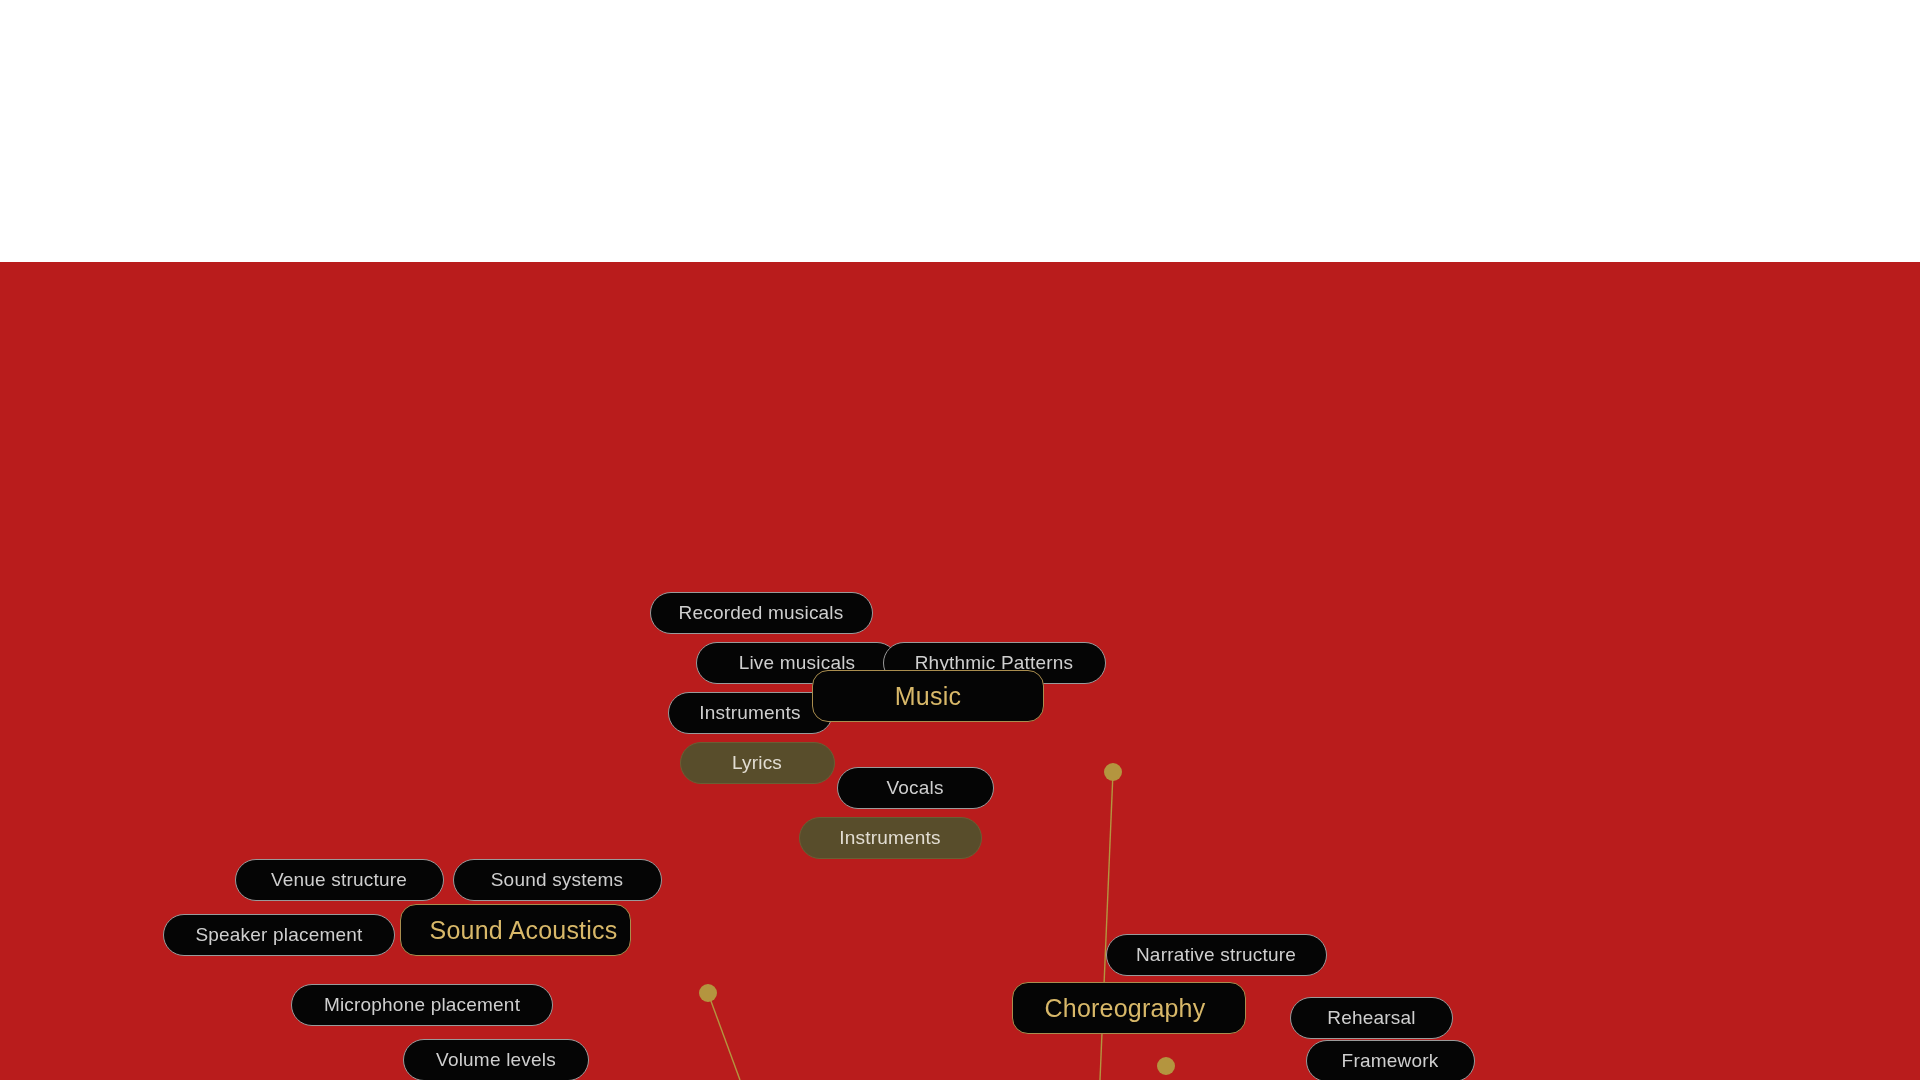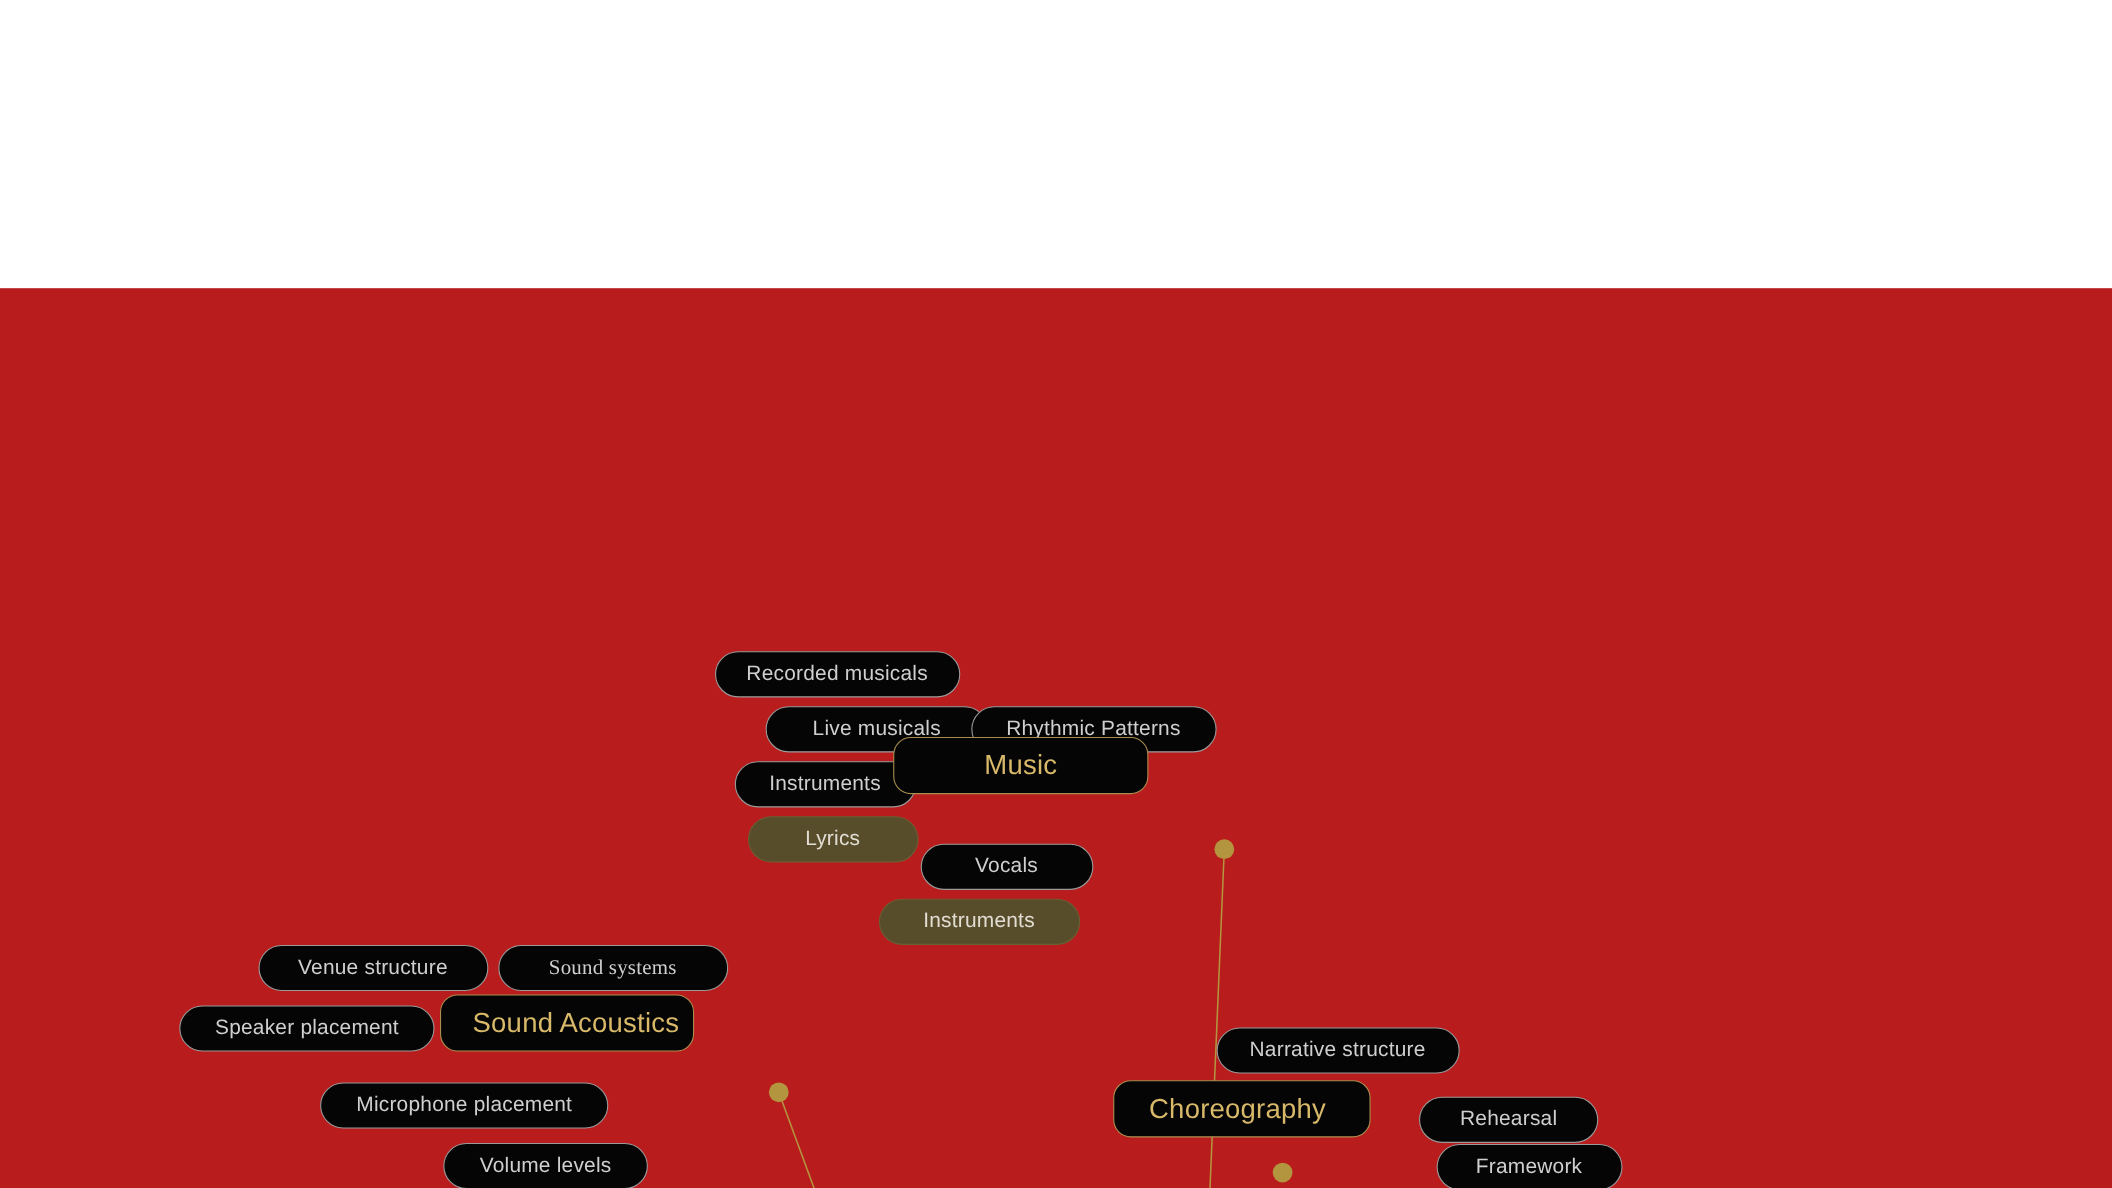--- a/index.html
+++ b/index.html
@@ -110,21 +110,21 @@
         </div>
         <div class="node leaf" style="left: 836.5px; top: 505px; width: 157px;">
           <span>Vocals</span>
         </div>
         <div class="node filled" style="left: 798.5px; top: 555px; width: 183px;">
           <span>Instruments</span>
         </div>
         <div class="node leaf" style="left: 234.5px; top: 597px; width: 209px;">
           <span>Venue structure</span>
         </div>
-        <div class="node leaf" style="left: 452.5px; top: 597px; width: 209px; font-family: Liberation Serif, serif;">
+        <div class="node leaf" style="left: 452.5px; top: 597px; width: 209px;">
           <span>Sound systems</span>
         </div>
         <div class="node leaf" style="left: 163px; top: 652px; width: 232px;">
           <span>Speaker placement</span>
         </div>
         <div class="node branch" style="left: 399.5px; top: 642px; width: 231px; padding-left: 47px;">
           <span>Sound Acoustics</span>
         </div>
         <div class="node leaf" style="left: 291px; top: 722px; width: 262px;">
           <span>Microphone placement</span>

